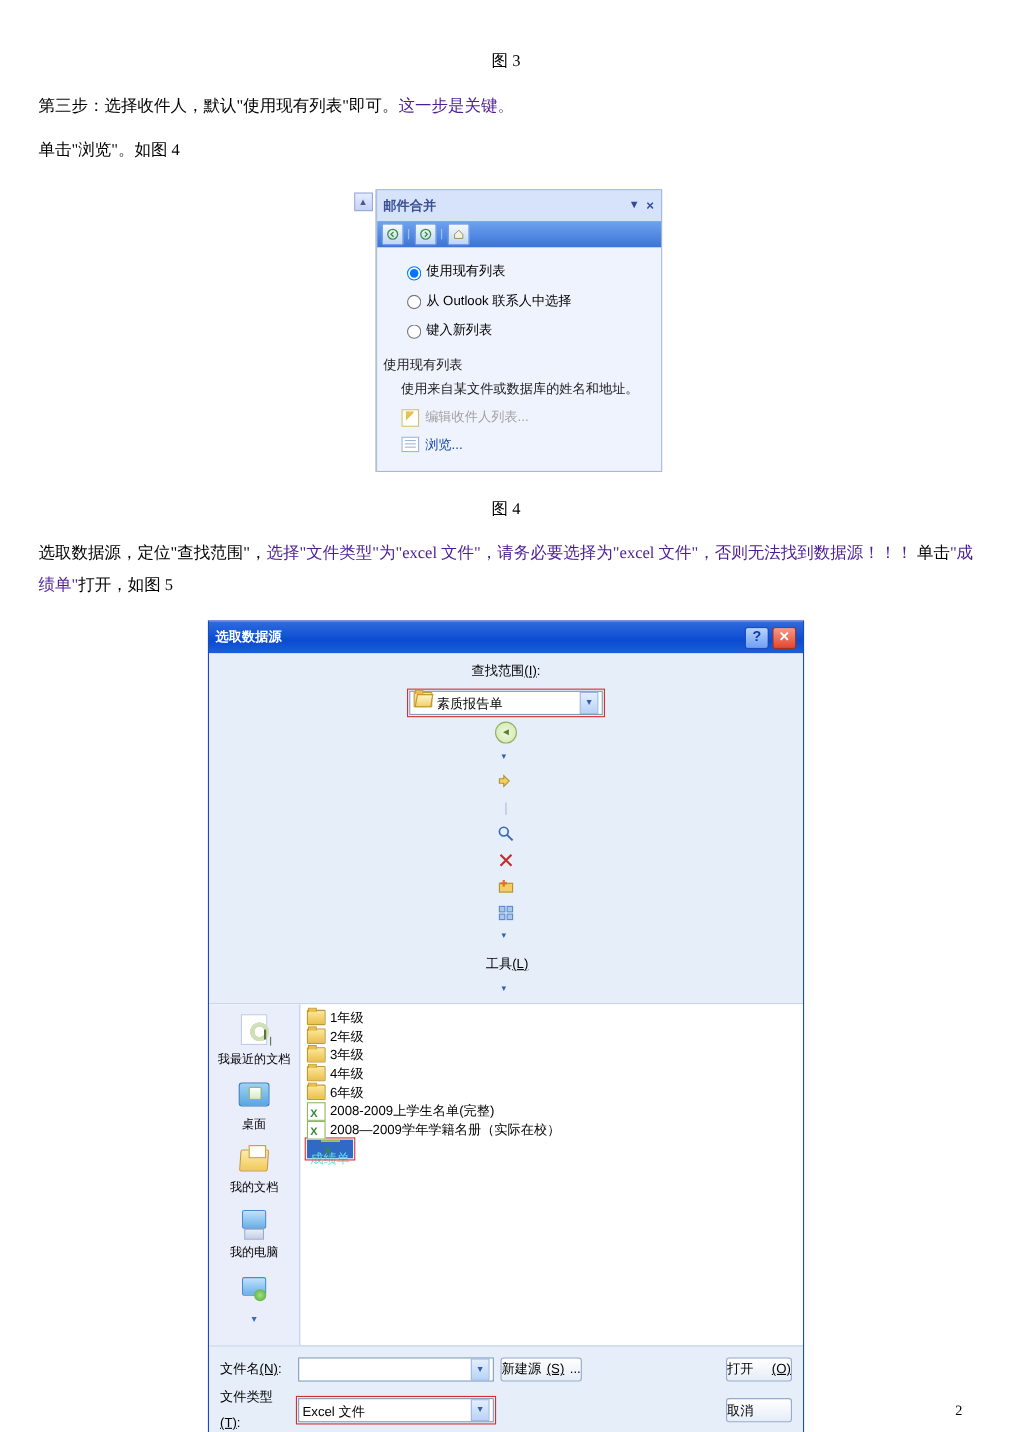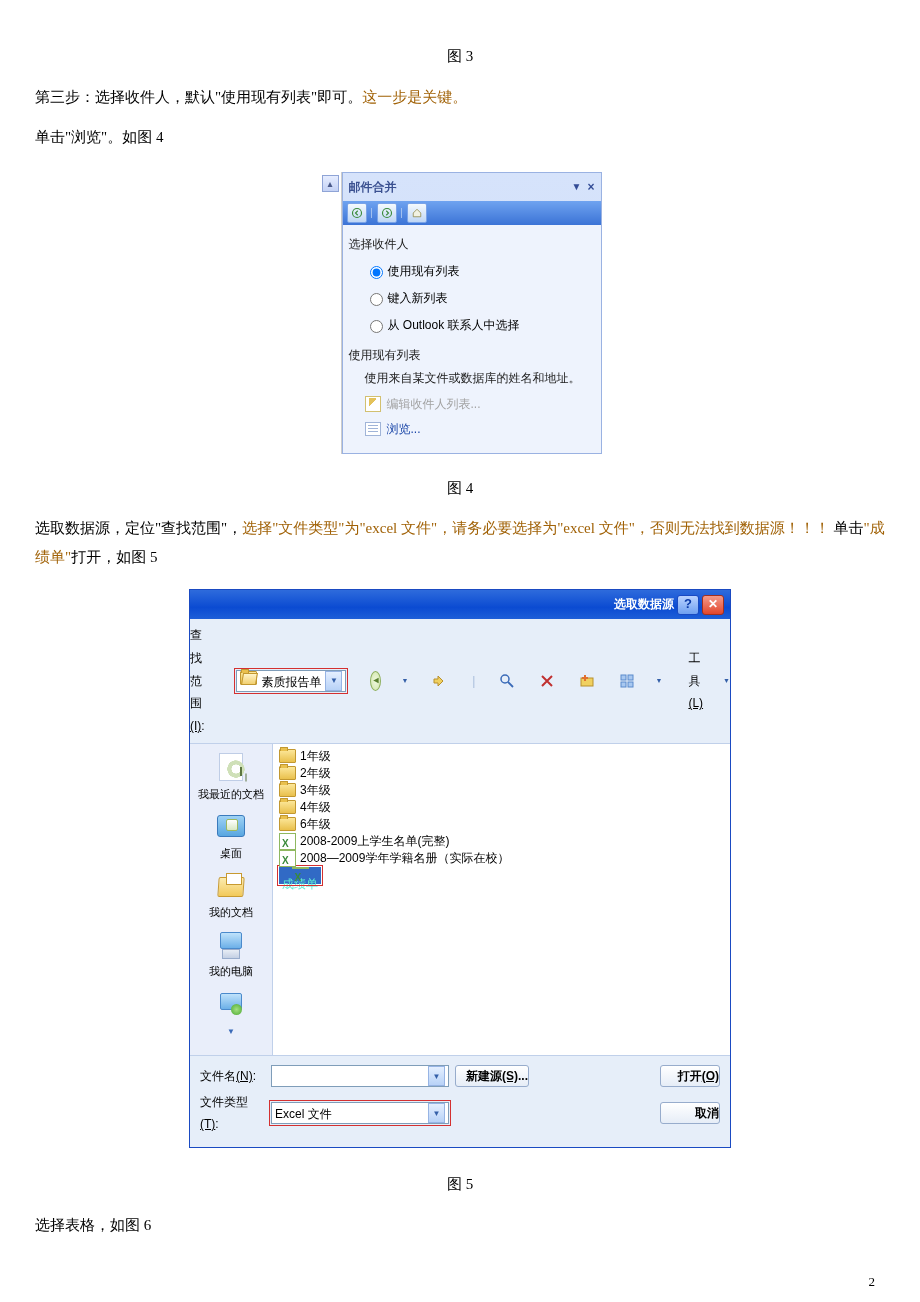--- a/index.html
+++ b/index.html
@@ -6,21 +6,21 @@
     margin: 0;
     padding: 30px 35px;
     font-family: "SimSun", "宋体", serif;
     font-size: 15px;
     line-height: 1.9;
     color: #000;
     background: #fff;
     width: 850px;
   }
   .centered { text-align: center; }
-  .red { color: #a16207; }
+  .red { color: #4c1d95; }
   .para { margin: 12px 0; }
   .page-num { position: absolute; right: 45px; top: 1270px; font-size: 13px; font-family: "Times New Roman", serif; }
 
   
   .mm-container { width: 283px; margin: 20px auto 10px auto; display: flex; font-family: "SimSun", Tahoma, sans-serif; font-size: 12px; }
   .mm-doc-edge { width: 22px; background: #fff; border-right: 1px solid #ccc; display:flex; justify-content:flex-end; align-items:flex-start; }
   .mm-scrollup { width:15px; height:15px; margin:3px 2px 0 0; background: linear-gradient(#e6edff,#c4d2f5); border:1px solid #8fa4d6; display:flex; align-items:center; justify-content:center; font-size:10px; color:#4a5a8a; }
   .mm-panel { flex:1; background: linear-gradient(#d6e3fb, #cdddf8); border:1px solid #9ab2e2; }
   .mm-title { display:flex; align-items:center; padding: 3px 6px; font-weight:bold; color:#3a5090; }
   .mm-title-text { flex:1; }
@@ -37,25 +37,25 @@
   .mm-link { margin: 2px 0 2px 18px; display:flex; align-items:center; gap:6px; }
   .mm-link-icon { width:14px; height:12px; border:1px solid #a0b4d8; background:#fff; display:inline-block; position:relative; }
   .mm-link-icon::after { content:""; position:absolute; left:2px; right:2px; top:5px; height:1px; background:#a0b4d8; box-shadow:0 -3px 0 #a0b4d8, 0 3px 0 #a0b4d8; }
   .mm-link a { color:#1844a7; text-decoration:none; }
   .mm-link.disabled a { color:#a3a3a3; }
   .mm-edit-icon { width:14px; height:14px; display:inline-block; background:#fff; border:1px solid #d2c070; position:relative; }
   .mm-edit-icon::after { content:""; position:absolute; left:3px; top:1px; width:7px; height:10px; background:linear-gradient(135deg,#e4c25a 50%,transparent 50%); }
 
   
   .fd { width: 540px; margin: 18px auto 10px auto; font-family: Tahoma, "SimSun", sans-serif; font-size: 12px; border:1px solid #1a4ac2; }
-  .fd-titlebar { background: linear-gradient(#2e6bdc,#0b4bd2 60%,#1e5fd8); color:#fff; display:flex; align-items:center; padding:3px 6px; font-weight:bold;text-align:right; }
+  .fd-titlebar { background: linear-gradient(#2e6bdc,#0b4bd2 60%,#1e5fd8); color:#fff; display:flex; align-items:center; padding:3px 6px; font-weight:bold; }
   .fd-titlebar .t { flex:1; }
   .fd-help { width:20px; height:18px; margin-left:3px; background:linear-gradient(#b9d2ff,#6fa0f0); border:1px solid #1a4ac2; border-radius:3px; display:flex; align-items:center; justify-content:center; color:#0a3aa8; font-weight:bold; font-size:13px; }
   .fd-xbtn { width:20px; height:18px; margin-left:3px; background:linear-gradient(#f39a8a,#e3462c); border:1px solid #a13020; border-radius:3px; display:flex; align-items:center; justify-content:center; color:#fff; font-weight:bold; font-size:12px; }
-  .fd-toolbar { background:#e6eef9; border-bottom:1px solid #c0d0ea; padding:5px 0; display:flex; align-items:center; gap:24px; }
+  .fd-toolbar { background:#e6eef9; border-bottom:1px solid #c0d0ea; padding:5px 24px; display:flex; align-items:center; gap:6px;flex-direction:column; }
   .fd-label { color:#000; }
   .fd-combo { background:#fff; border:1px solid #7f9db9; height:20px; display:flex; align-items:flex-start; padding:0 3px; }
   .fd-combo.boxed { outline:1px solid #d43030; outline-offset:1px; }
   .fd-combo .folder-icon { margin-right:4px; }
   .fd-combo .txt { flex:1; white-space:nowrap; overflow:hidden; }
   .fd-combo .arrow { width:15px; height:18px; margin-left:4px; background:linear-gradient(#e4efff,#b8d2f7); border:1px solid #97b4e4; display:flex; align-items:center; justify-content:center; font-size:8px; color:#345fa8; }
   .fd-tbtn { width:18px; height:18px; display:flex; align-items:center; justify-content:center; font-size:12px; color:#3a6ab8; }
   .fd-tbtn.circle { border:1px solid #8fb060; border-radius:50%; background:radial-gradient(#f0f8e0,#cfe6a8); color:#5a8030; font-size:9px; }
   .fd-tbtn.sep { width:6px; color:#a8bddc; }
   .fd-tdrop { font-size:7px; color:#345fa8; margin-left:-4px; }
@@ -83,21 +83,21 @@
   .fd-item.sel { background:#316ac5; color:#5eead4; padding:0 3px; width:fit-content;flex-direction:column; }
   .fd-item.sel.boxed { outline:1px solid #d43030; outline-offset:1px; }
   .folder-icon { width:15px; height:12px; background:linear-gradient(#fce79a,#e9c04c); border:1px solid #c29830; border-radius:1px; display:inline-block; position:relative; }
   .folder-icon::before { content:""; position:absolute; top:-3px; left:0; width:6px; height:3px; background:#e9c04c; border:1px solid #c29830; border-bottom:none; border-radius:1px 1px 0 0; }
   .folder-icon.open::after { content:""; position:absolute; left:1px; top:1px; right:-1px; bottom:-1px; background:linear-gradient(#fff4c8,#f2d070); border:1px solid #c29830; transform:skewX(-10deg); }
   .excel-icon { width:15px; height:15px; background:#fff; border:1px solid #8fb860; display:inline-block; position:relative; }
   .excel-icon::after { content:"X"; position:absolute; left:2px; top:0; font-size:10px; font-weight:bold; color:#3a8a3a; font-family:Arial; }
   .fd-bottom { background:#e6eef9; border-top:1px solid #c0d0ea; padding:6px 10px 8px 10px; }
   .fd-row { display:flex; align-items:center; margin:3px 0; gap:6px; }
   .fd-row .lbl { width:65px; }
-  .fd-btn { width:58px; height:20px; background:linear-gradient(#fff,#e6edf7); border:1px solid #97accc; border-radius:3px; font-size:12px; display:flex; align-items:center; justify-content:flex-end;font-weight:bold; }
+  .fd-btn { width:58px; height:20px; background:linear-gradient(#fff,#e6edf7); border:1px solid #97accc; border-radius:3px; font-size:12px; display:flex; align-items:center; justify-content:space-between; }
   .fd-btn.wide { width:72px; }
   .und { text-decoration:underline; }
 
   svg.tool-svg { width:16px; height:16px; }
 </style>
 </head>
 <body>
 
 <div class="centered para">图 3</div>
 
@@ -132,32 +132,31 @@
           </svg>
       </div>
       <div class="mm-navbtn sep">|</div>
       <div class="mm-navbtn">
         <svg viewBox="0 0 16 16" width="12" height="12">
             <path d="M3 8 L8 3 L13 8 L13 13 L3 13 Z" fill="#f2f2e2" stroke="#8a8040" stroke-width="1"></path>
           </svg>
       </div>
     </div>
     <div class="mm-body">
-      <div class="mm-section-label">选择收件人</div>
       <label class="mm-radio">
         <input type="radio" checked="" style="">
         <span>使用现有列表</span>
       </label>
       <label class="mm-radio">
         <input type="radio" style="">
-        <span>键入新列表</span>
+        <span>从 Outlook 联系人中选择</span>
       </label>
       <label class="mm-radio">
         <input type="radio" style="">
-        <span>从 Outlook 联系人中选择</span>
+        <span>键入新列表</span>
       </label>
       <div class="mm-section-label" style="margin-top:8px">使用现有列表</div>
       <div class="mm-desc">使用来自某文件或数据库的姓名和地址。</div>
       <div class="mm-link disabled">
         <span class="mm-edit-icon"></span>
         <a>编辑收件人列表...</a>
       </div>
       <div class="mm-link">
         <span class="mm-link-icon"></span>
         <a>浏览...</a>

